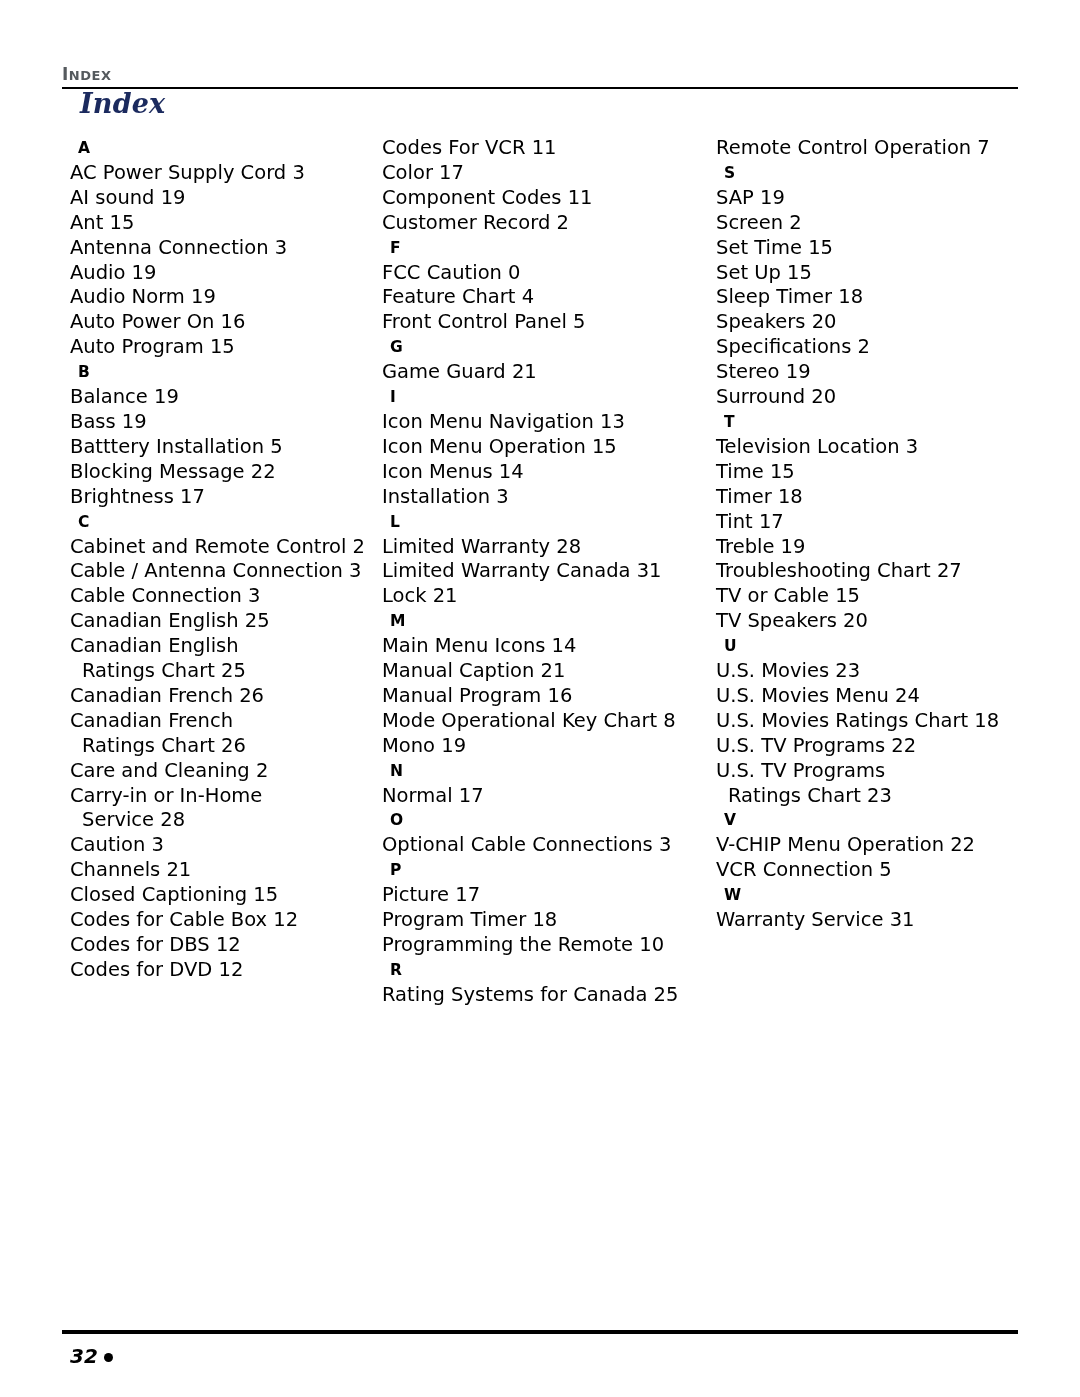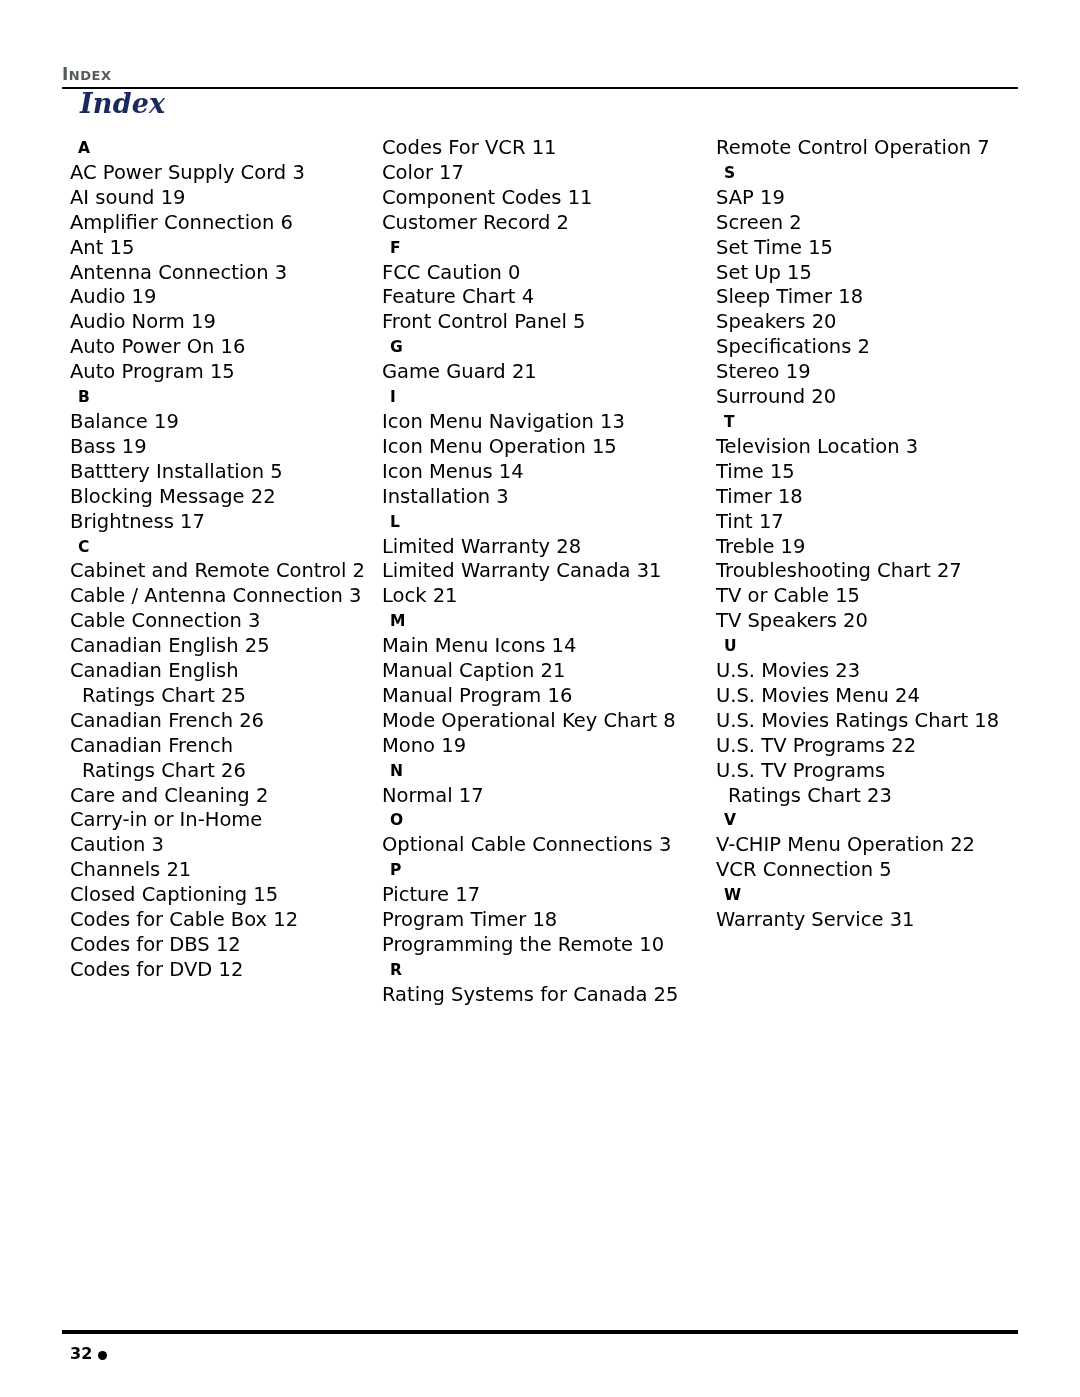--- a/index.html
+++ b/index.html
@@ -103,23 +103,24 @@
   }
   .footer {
     position: absolute;
     left: 70px;
     top: 1336px;
     display: flex;
     align-items: center;
     gap: 6px;
   }
   .footer-num {
-    font-size: 16px;
-    font-weight: bold;
-    color: #000000;
+    font-size: 20px;
+    font-weight: bold;
+    color: #000000;
+    font-style: italic;
   }
   .footer-dot {
     width: 9px;
     height: 9px;
     border-radius: 50%;
     background: #000000;
     display: inline-block;
     margin-top: 3px;
   }
 </style>
@@ -133,21 +134,20 @@
     <div class="header-rule"></div>
   </div>
 
   <div class="page-title">Index</div>
 
   <div class="columns">
     <div class="col col-1">
         <div class="letter">A</div>
         <div class="entry">AC Power Supply Cord 3</div>
         <div class="entry">AI sound 19</div>
-        <div class="entry">Amplifier Connection 6</div>
         <div class="entry">Ant 15</div>
         <div class="entry">Antenna Connection 3</div>
         <div class="entry">Audio 19</div>
         <div class="entry">Audio Norm 19</div>
         <div class="entry">Auto Power On 16</div>
         <div class="entry">Auto Program 15</div>
         <div class="letter">B</div>
         <div class="entry">Balance 19</div>
         <div class="entry">Bass 19</div>
         <div class="entry">Batttery Installation 5</div>
@@ -158,20 +158,21 @@
         <div class="entry">Cable / Antenna Connection 3</div>
         <div class="entry">Cable Connection 3</div>
         <div class="entry">Canadian English 25</div>
         <div class="entry">Canadian English</div>
         <div class="entry cont">Ratings Chart 25</div>
         <div class="entry">Canadian French 26</div>
         <div class="entry">Canadian French</div>
         <div class="entry cont">Ratings Chart 26</div>
         <div class="entry">Care and Cleaning 2</div>
         <div class="entry">Carry-in or In-Home</div>
+        <div class="entry cont">Service 28</div>
         <div class="entry">Caution 3</div>
         <div class="entry">Channels 21</div>
         <div class="entry">Closed Captioning 15</div>
         <div class="entry">Codes for Cable Box 12</div>
         <div class="entry">Codes for DBS 12</div>
         <div class="entry">Codes for DVD 12</div>
       </div>
     <div class="col col-2">
         <div class="entry">Codes For VCR 11</div>
         <div class="entry">Color 17</div>

